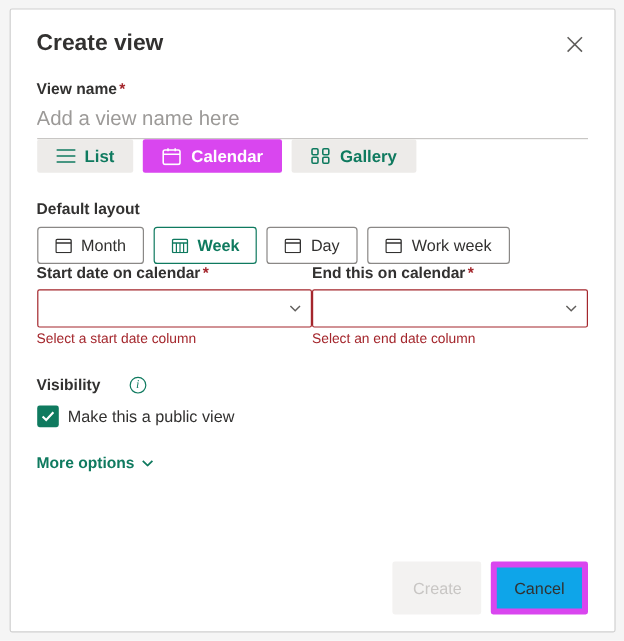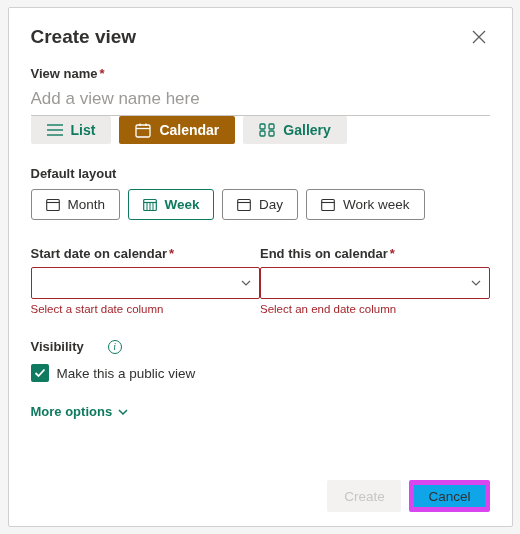--- a/index.html
+++ b/index.html
@@ -73,21 +73,21 @@
     background: #edebe9;
     color: #0f7a5f;
     border: none;
     padding: 6px 16px;
     font-size: 14px;
     font-weight: 600;
     cursor: pointer;
     border-radius: 2px;
   }
   .pill.selected {
-    background: #a16207;
+    background: #d946ef;
     color: #fff;
   }
   .pill .icon { display: inline-flex; }
   .layout-row { display: flex; gap: 8px; }
   .layout-btn {
     display: inline-flex;
     align-items: center;
     gap: 8px;
     background: #fff;
     border: 1px solid #8a8886;
@@ -101,21 +101,20 @@
   .layout-btn.selected {
     border: 1.5px solid #0f7a5f;
     color: #0f7a5f;
     font-weight: 600;
     padding: 4.5px 13.5px;
     align-items: center;
   }
   .date-row {
     display: flex;
     gap: 0;
-    margin-top: 26px;
   }
   .date-col { flex: 1; }
   .date-label {
     font-size: 13px;
     font-weight: 600;
     margin-bottom: 6px;
   }
   .date-select {
     width: 100%;
     height: 32px;
@@ -188,21 +187,21 @@
   }
   .footer {
     position: absolute;
     right: 22px;
     bottom: 14px;
     display: flex;
     gap: 8px;
   }
   .btn {
     min-width: 74px;
-    height: 32px;
+    height: 44px;
     font-size: 13.5px;
     border-radius: 2px;
     cursor: pointer;
     padding: 0 14px;
   }
   .btn-primary {
     background: #f3f2f1;
     border: none;
     color: #c8c6c4;
     cursor: default;

